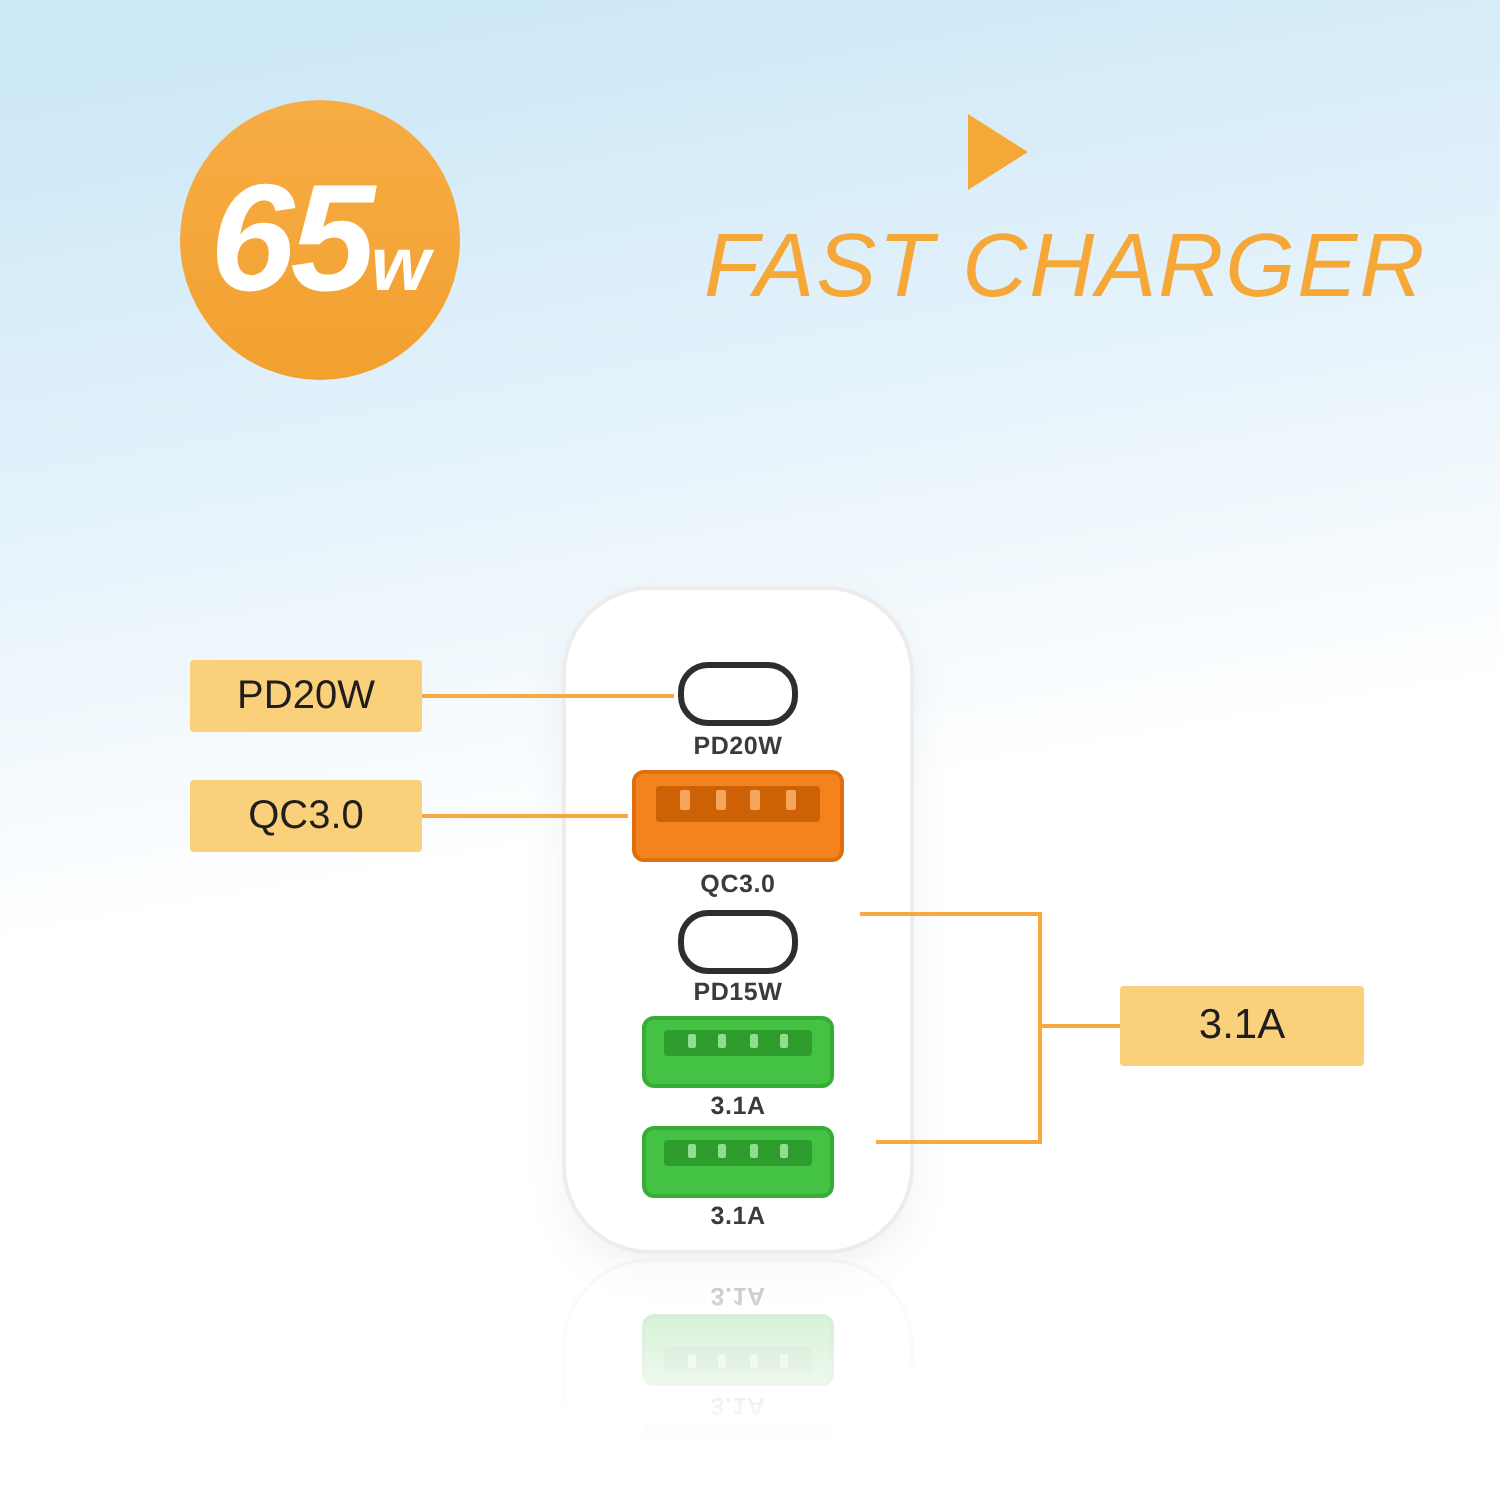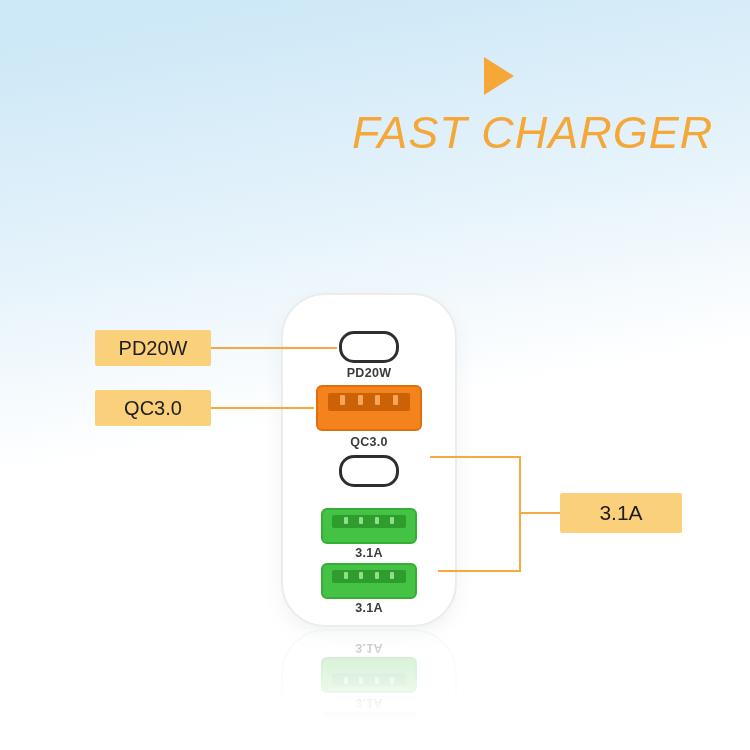--- a/index.html
+++ b/index.html
@@ -171,39 +171,41 @@
     width: 184px; height: 117px;
     background: linear-gradient(180deg, rgba(255,255,255,0.25) 0%, #ffffff 78%);
     z-index: 1;
   }
 </style>
 </head>
 <body>
 
 <div class="stage">
 
+  <div class="badge"><span class="badge-num">65</span><span class="badge-unit">w</span></div>
 
   <div class="play"></div>
   <div class="headline">FAST CHARGER</div>
 
   <div class="charger">
     <div class="port-c portc1"></div>
     <div class="plabel pl1">PD20W</div>
 
     <div class="port-a orange">
       <div class="tongue">
           <i></i>
           <i></i>
           <i></i>
           <i></i>
         </div>
     </div>
     <div class="plabel pl2">QC3.0</div>
 
     <div class="port-c portc2"></div>
+    <div class="plabel pl3">PD15W</div>
 
     <div class="port-a green pa2">
       <div class="tongue">
           <i></i>
           <i></i>
           <i></i>
           <i></i>
         </div>
     </div>
     <div class="plabel pl4">3.1A</div>

